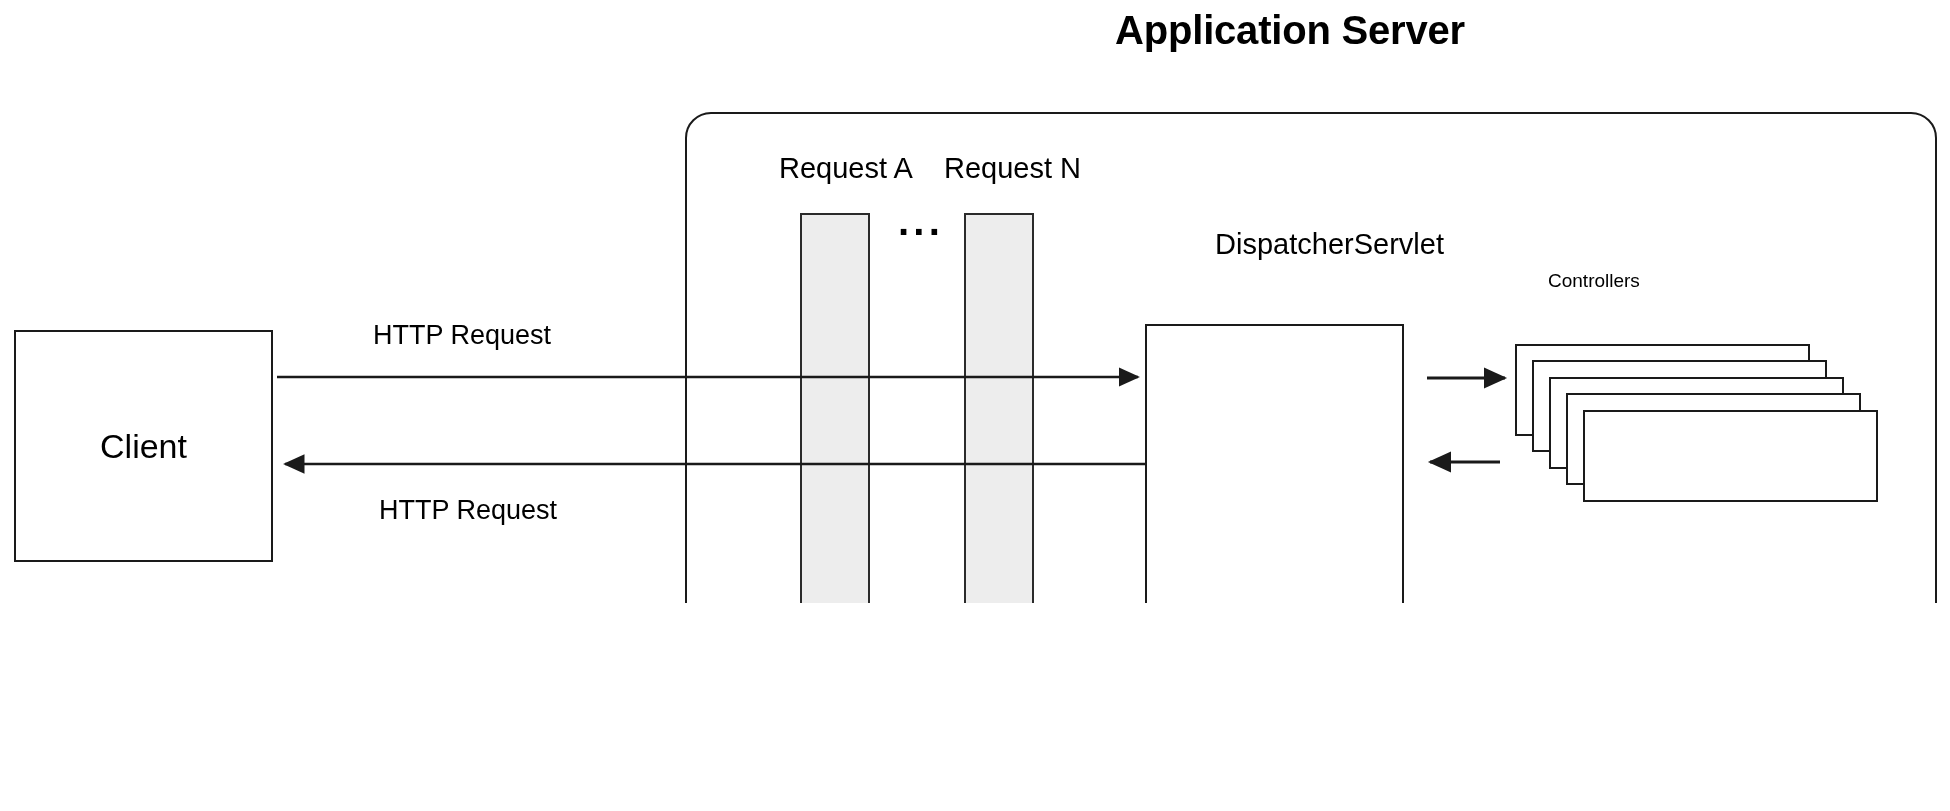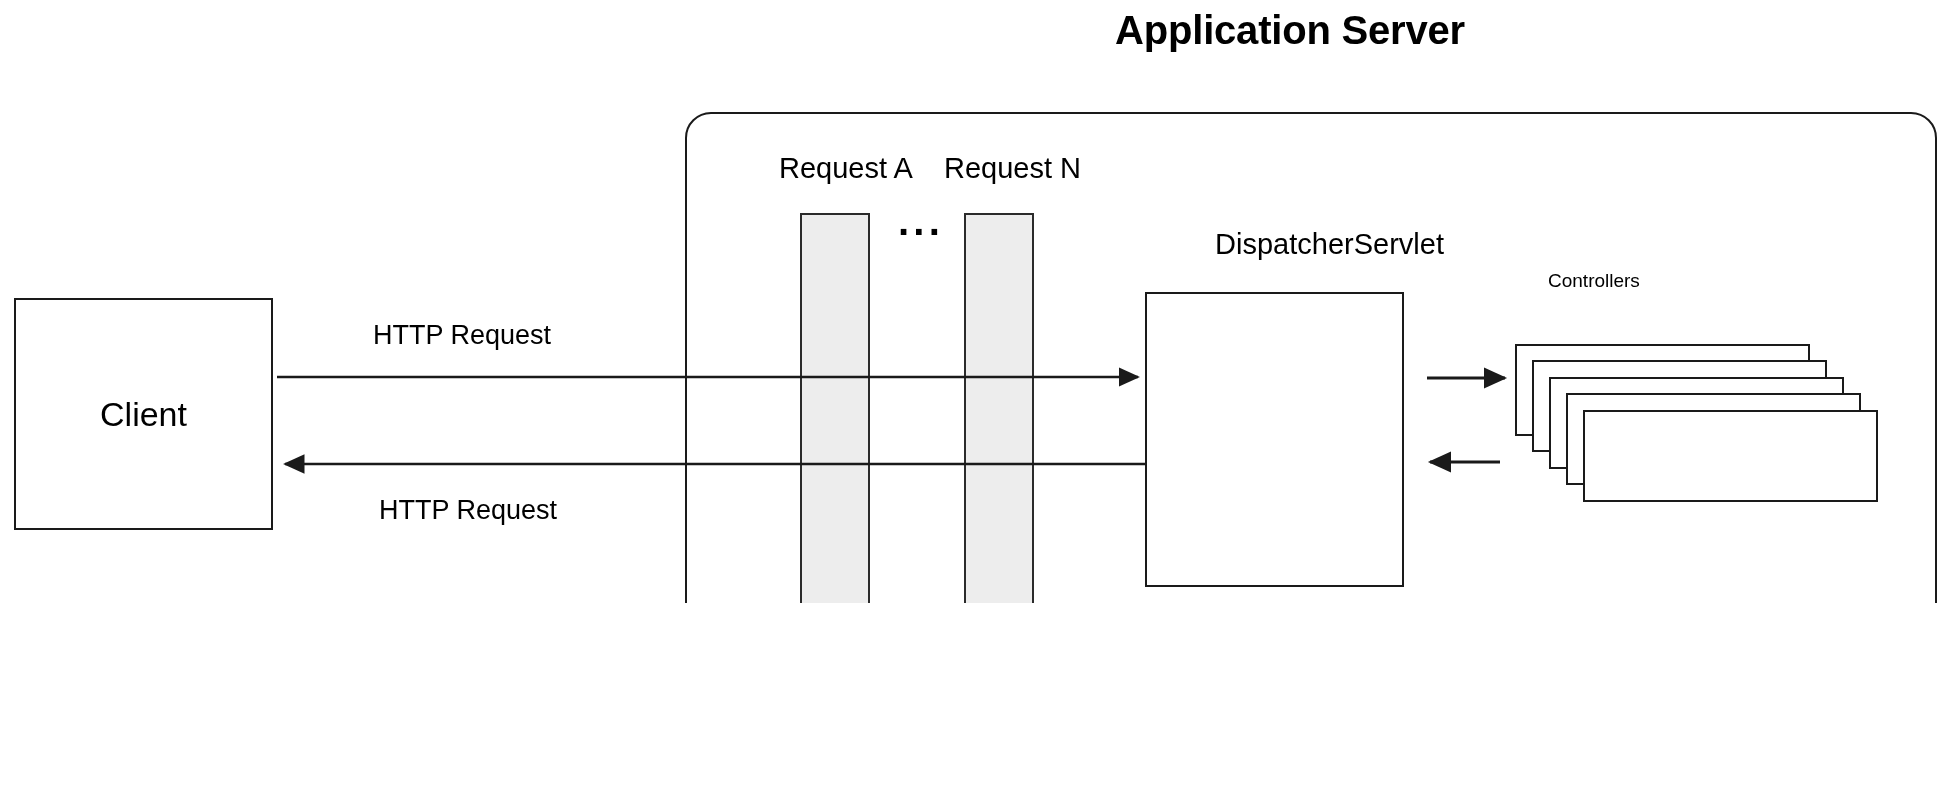--- a/index.html
+++ b/index.html
@@ -32,20 +32,21 @@
     padding-left: 630px;
     box-sizing: border-box;
   }
 
   
   .node-box {
     position: absolute;
     box-sizing: border-box;
     border: 2px solid #1a1a1a;
     background: #ffffff;
+    margin-top: 32px;
   }
   .node-label-inside {
     position: absolute;
     left: 0; right: 0;
     top: 50%;
     transform: translateY(-50%);
     text-align: center;
     font-size: 34px;
   }
 

